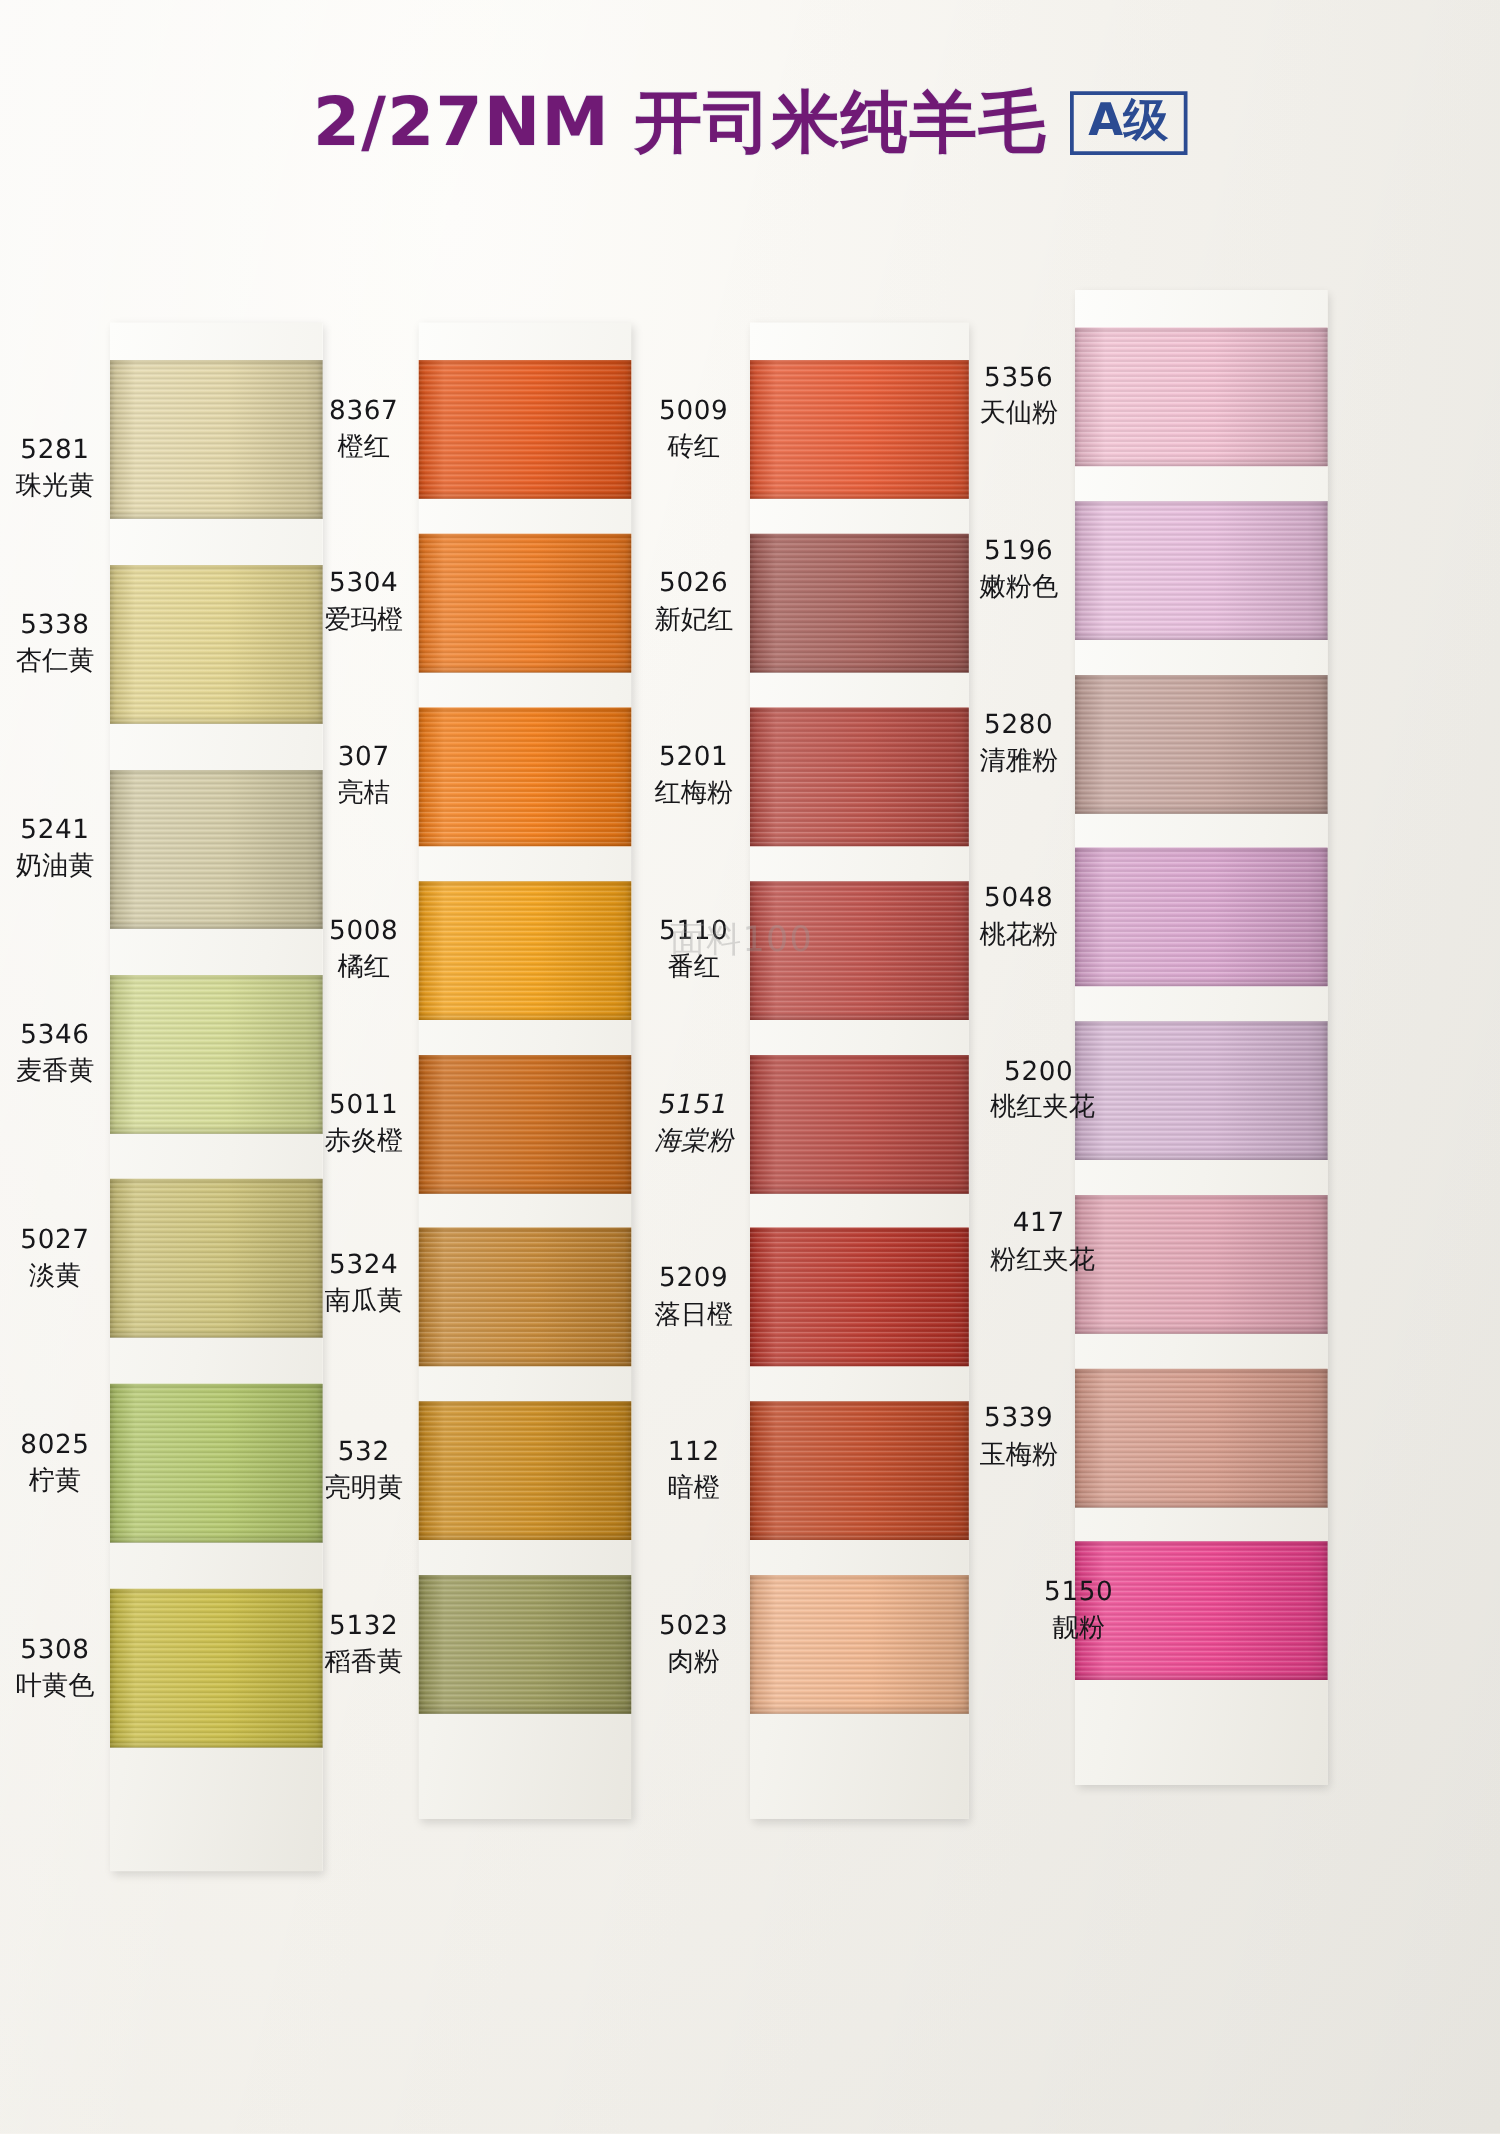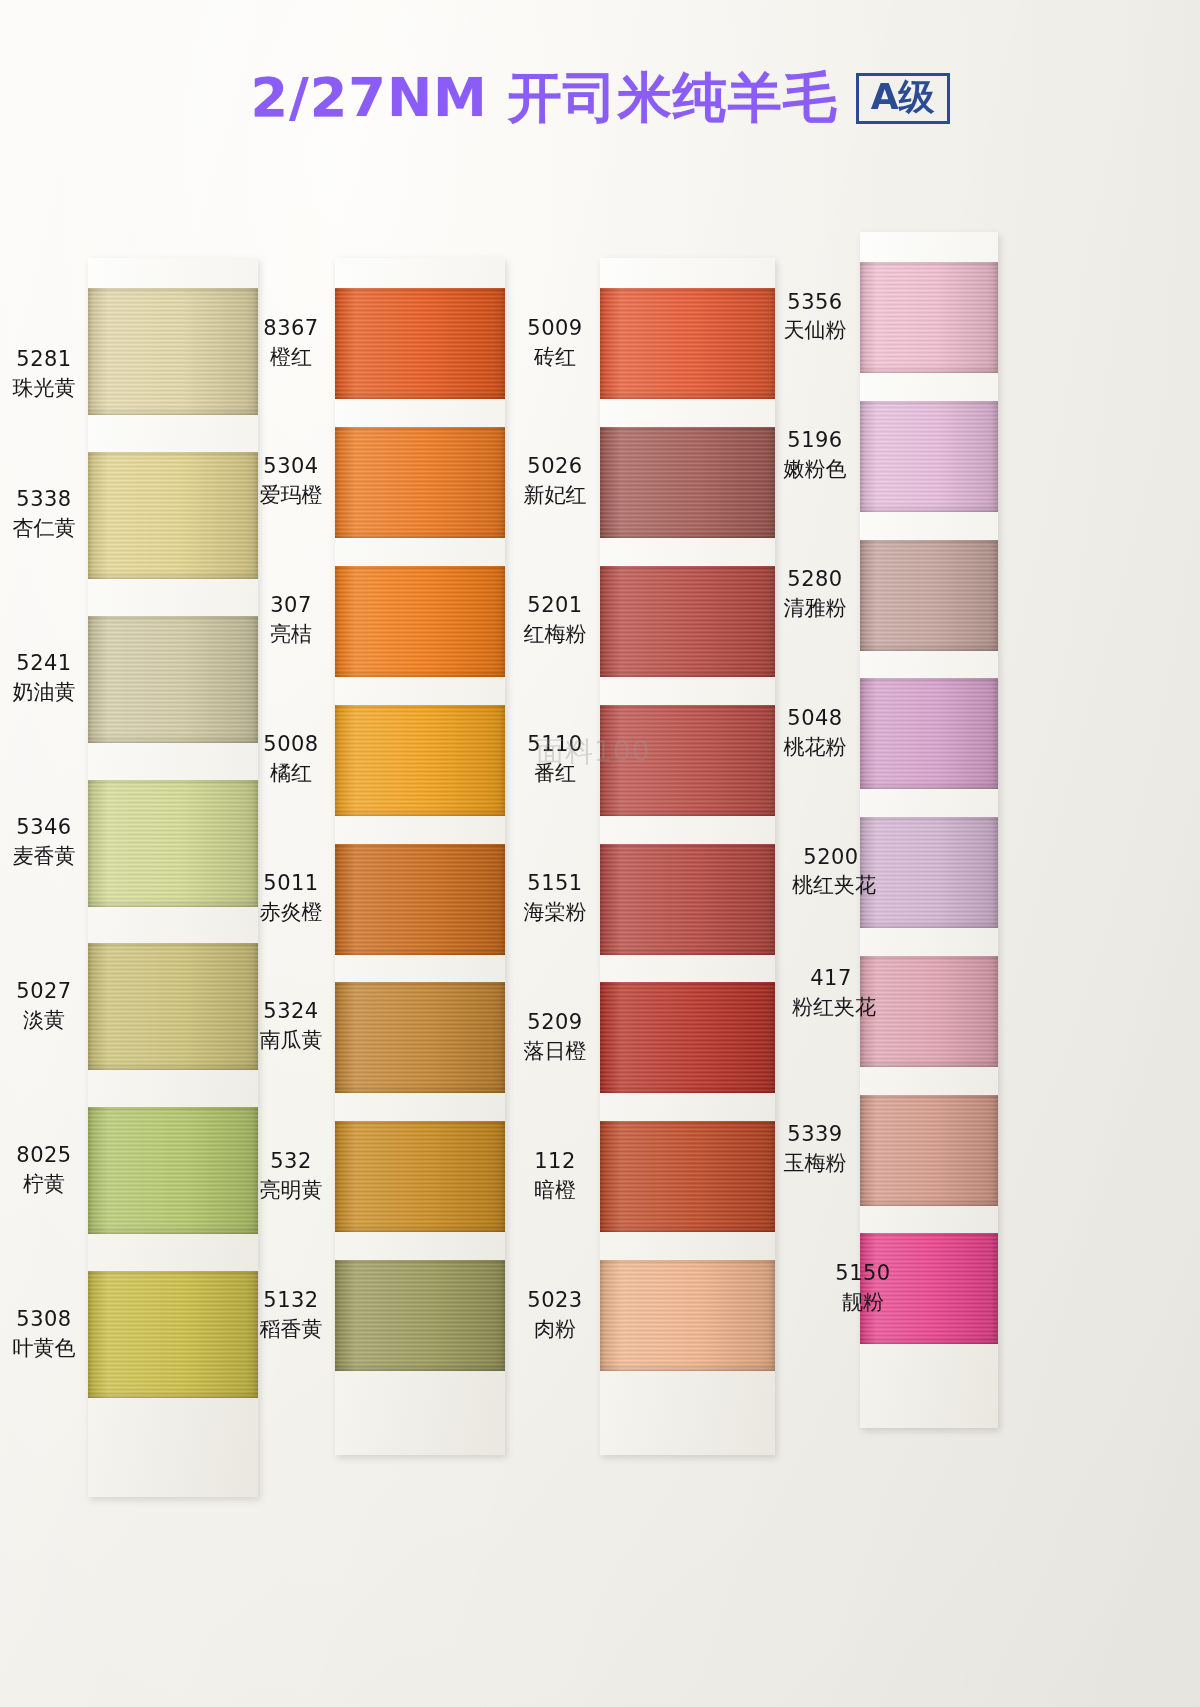--- a/index.html
+++ b/index.html
@@ -22,21 +22,21 @@
   }
 
   
   .header{
     position:absolute;left:0;right:0;top:62px;
     display:flex;align-items:center;justify-content:center;gap:18px;
     z-index:5;
   }
   .title{
     font-size:54px;font-weight:bold;letter-spacing:1px;
-    color:#8b5cf6;
+    color:#701a75;
     text-shadow:0 0 1px rgba(43,75,146,.35);
     white-space:nowrap;
     font-family:"DejaVu Sans","Liberation Sans",sans-serif;
   }
   .grade-badge{
     border:3px solid #2b4b92;color:#2b4b92;
     font-size:36px;font-weight:bold;
     padding:3px 12px 6px 12px;line-height:1;
     font-family:"DejaVu Sans","Liberation Sans",sans-serif;
   }
@@ -199,41 +199,41 @@
       <div class="label" style="width: 78px; top: 333.3px; left: -84px;">
         <span class="code">5201</span>
         <span class="name">红梅粉</span>
       </div>
       <div class="swatch" title="5110 番红" style="top: 446.625px; height: 111.1px; background: rgb(189, 75, 69);"></div>
       <div class="label" style="width: 78px; top: 472.175px; left: -84px;">
         <span class="code">5110</span>
         <span class="name">番红</span>
       </div>
       <div class="swatch" title="5151 海棠粉" style="top: 585.5px; height: 111.1px; background: rgb(183, 70, 63);"></div>
-      <div class="label" style="width: 78px; top: 611.05px; left: -84px;">
+      <div class="label" style="width: 78px; top: 611.05px; left: -84px; font-style: italic;">
         <span class="code">5151</span>
         <span class="name">海棠粉</span>
       </div>
       <div class="swatch" title="5209 落日橙" style="top: 724.375px; height: 111.1px; background: rgb(185, 49, 38);"></div>
       <div class="label" style="width: 78px; top: 749.925px; left: -84px;">
         <span class="code">5209</span>
         <span class="name">落日橙</span>
       </div>
       <div class="swatch" title="112 暗橙" style="top: 863.25px; height: 111.1px; background: rgb(193, 71, 36);"></div>
       <div class="label" style="width: 78px; top: 888.8px; left: -84px;">
         <span class="code">112</span>
         <span class="name">暗橙</span>
       </div>
       <div class="swatch" title="5023 肉粉" style="top: 1002.12px; height: 111.1px; background: rgb(243, 182, 141);"></div>
       <div class="label" style="width: 78px; top: 1027.67px; left: -84px;">
         <span class="code">5023</span>
         <span class="name">肉粉</span>
       </div>
     </div>
-    <div class="col" style="left: 860px; top: 232px; width: 138px; height: 1196px;">
+    <div class="col" style="left: 860px; top: 232px; width: 202px; height: 1196px;">
       <div class="card-strip" style="height: 1196px;"></div>
       <div class="swatch" title="5356 天仙粉" style="top: 30px; height: 111px; background: rgb(243, 191, 209);"></div>
       <div class="label" style="width: 78px; top: 55.5px; left: -84px;">
         <span class="code">5356</span>
         <span class="name">天仙粉</span>
       </div>
       <div class="swatch" title="5196 嫩粉色" style="top: 168.75px; height: 111px; background: rgb(232, 189, 221);"></div>
       <div class="label" style="width: 78px; top: 194.25px; left: -84px;">
         <span class="code">5196</span>
         <span class="name">嫩粉色</span>

